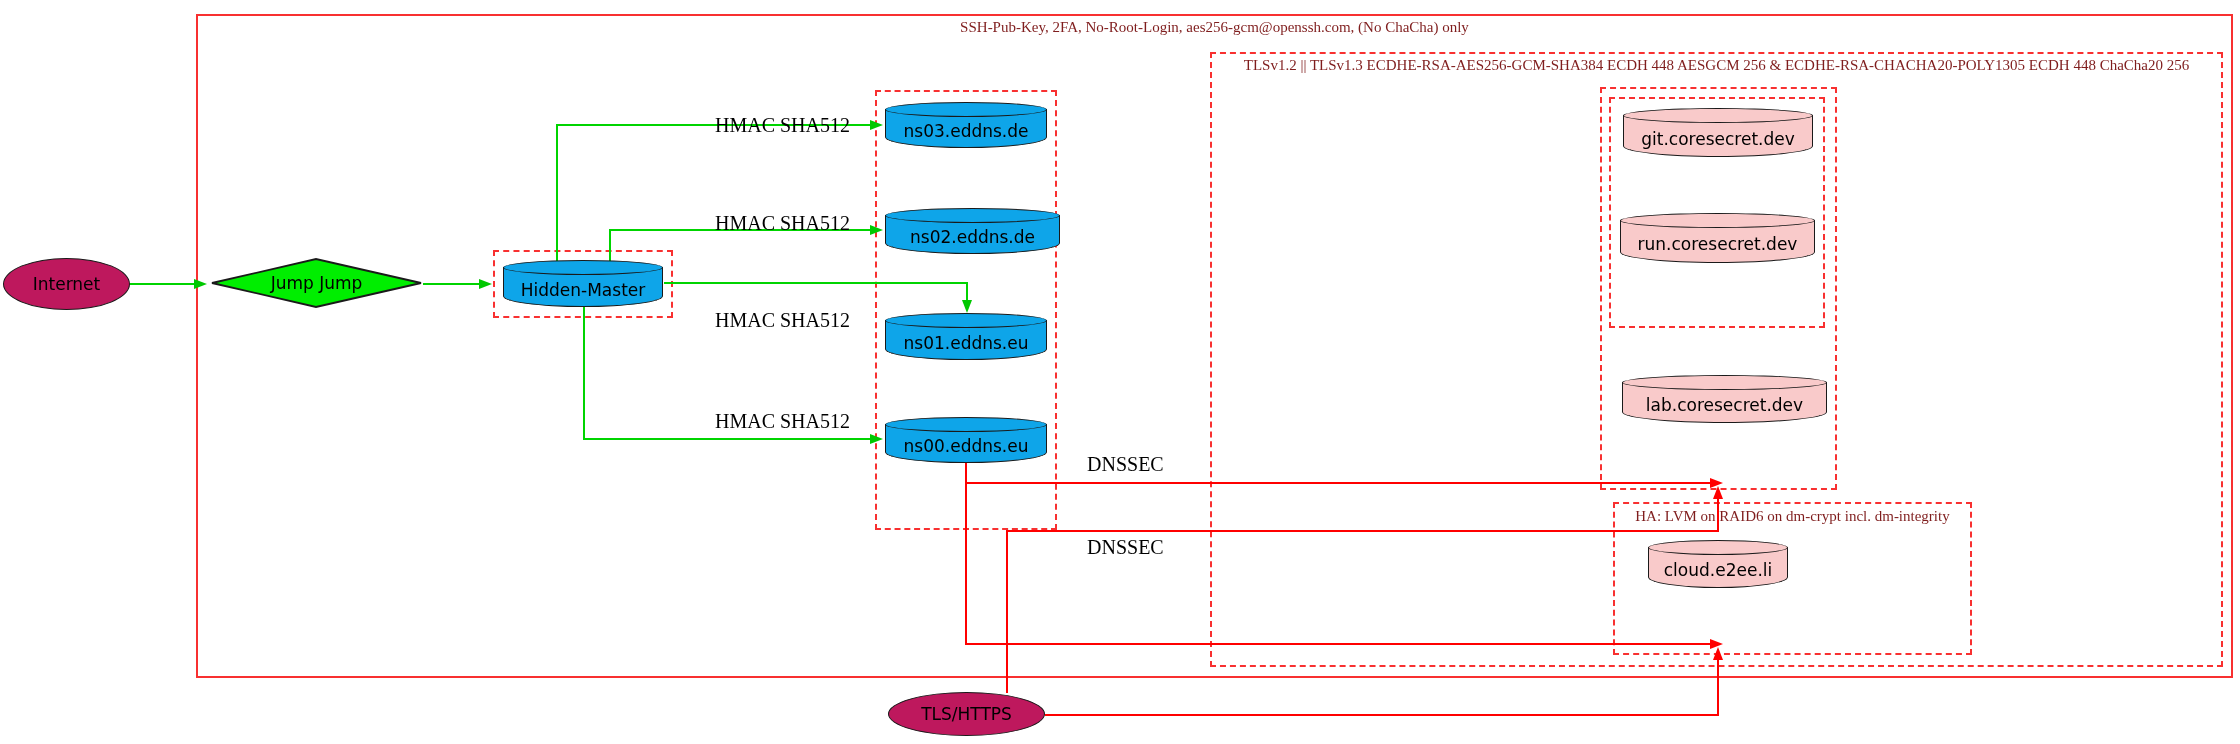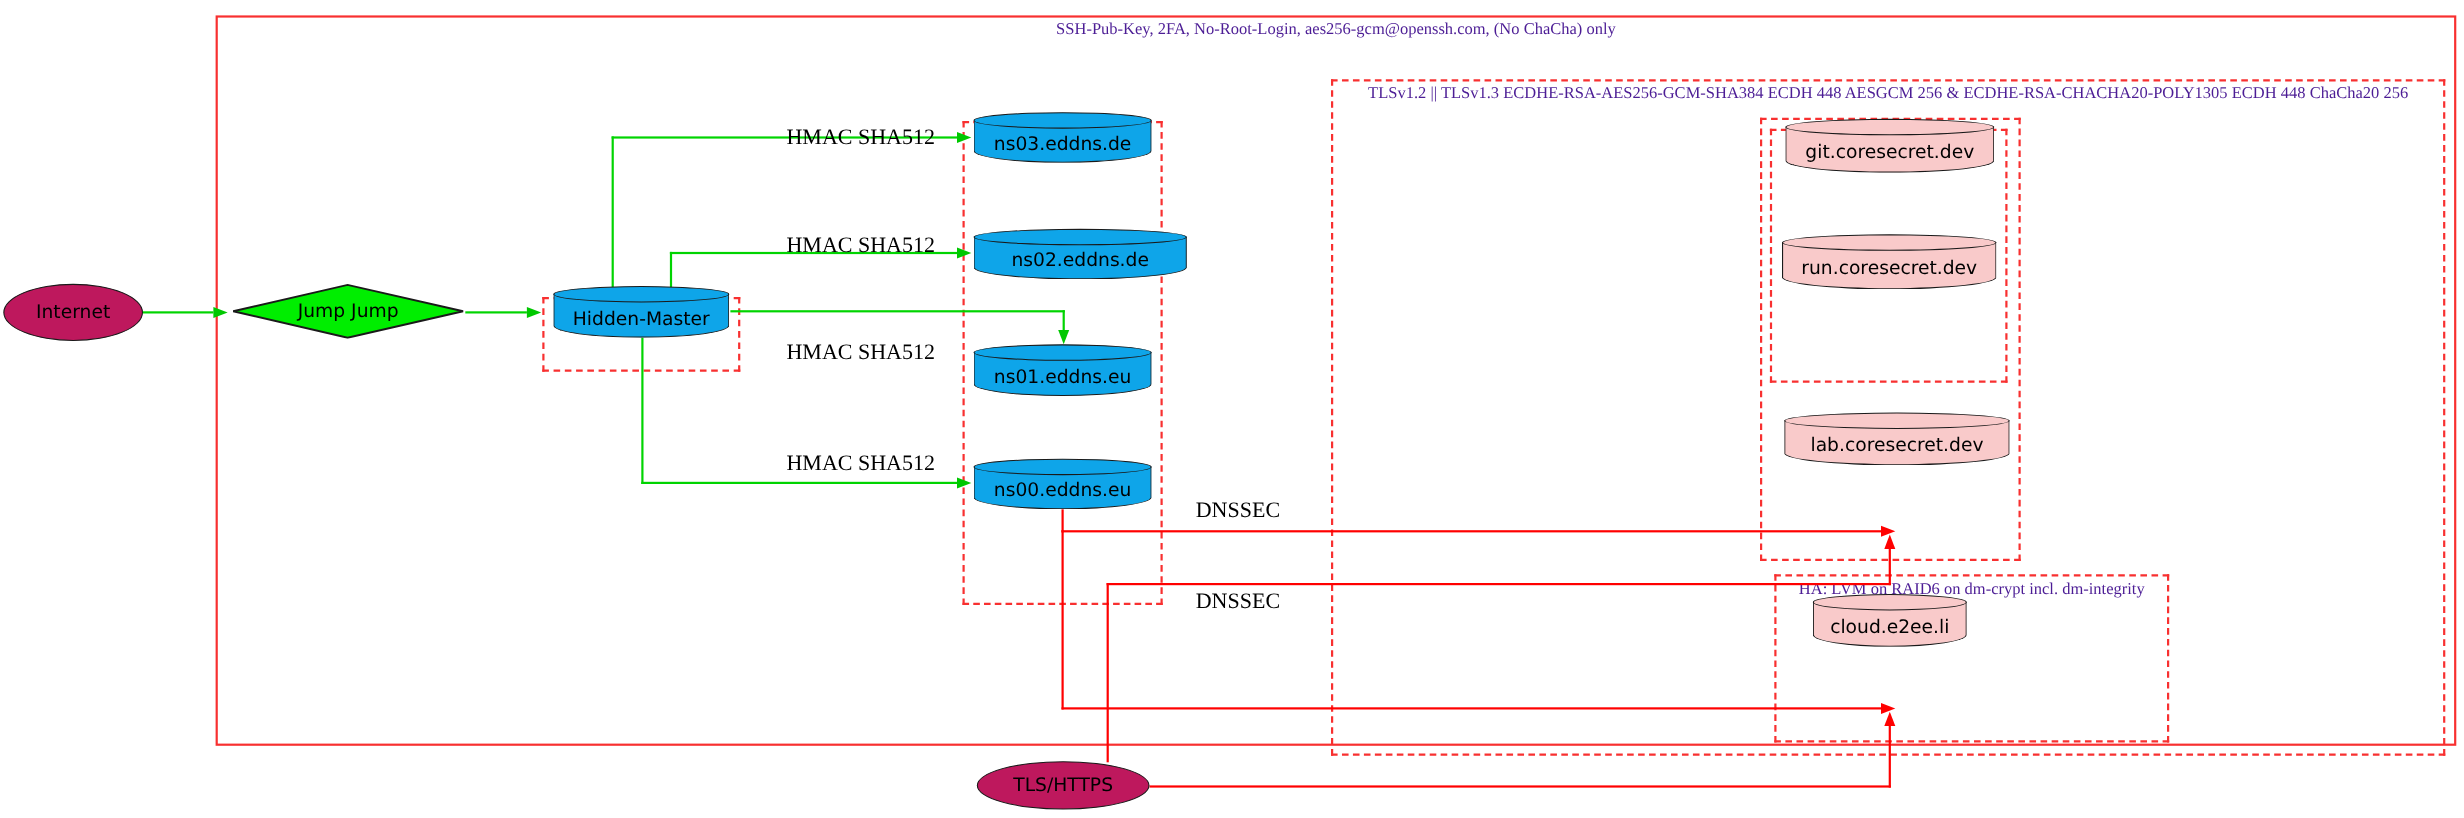--- a/index.html
+++ b/index.html
@@ -2,23 +2,23 @@
 <html><head>
 <meta charset="utf-8">
 <style>
   html,body{margin:0;padding:0;background:#ffffff;}
   #canvas{position:relative;width:2240px;height:744px;background:#ffffff;overflow:hidden;
           font-family:"DejaVu Sans",sans-serif;}
 
   
   .box{position:absolute;box-sizing:border-box;}
   .box.solid{border:2px solid #f83030;}
-  .box.dashed{border:2px dashed #f83030;margin-top:20px;}
+  .box.dashed{border:2px dashed #f83030;}
   .cluster-title{position:absolute;left:0;right:0;text-align:center;
-      font-family:"Liberation Serif","DejaVu Serif",serif;font-size:15px;color:#4c1d95;white-space:nowrap;}
+      font-family:"Liberation Serif","DejaVu Serif",serif;font-size:15px;color:#7f1d1d;white-space:nowrap;}
 
   
   .line{position:absolute;}
   .g{background:#00d400;}
   .r{background:#ff0000;}
   .h{height:2px;}
   .v{width:2px;}
 
   
   .arr{position:absolute;width:0;height:0;}
@@ -146,21 +146,21 @@
     </div>
   </div>
 
   <div class="cyl yellow" style="left:885px;top:102px;width:162px;height:46px;">
     <div class="ctop"></div>
     <div class="cbody">
       <span class="node-label">ns03.eddns.de</span>
     </div>
   </div>
 
-  <div class="cyl yellow" style="left:885px;top:208px;width:194px;height:46px;">
+  <div class="cyl yellow" style="left:885px;top:208px;width:162px;height:46px;padding-left:13px;">
     <div class="ctop"></div>
     <div class="cbody">
       <span class="node-label">ns02.eddns.de</span>
     </div>
   </div>
 
   <div class="cyl yellow" style="left:885px;top:313px;width:162px;height:47px;">
     <div class="ctop"></div>
     <div class="cbody">
       <span class="node-label">ns01.eddns.eu</span>

